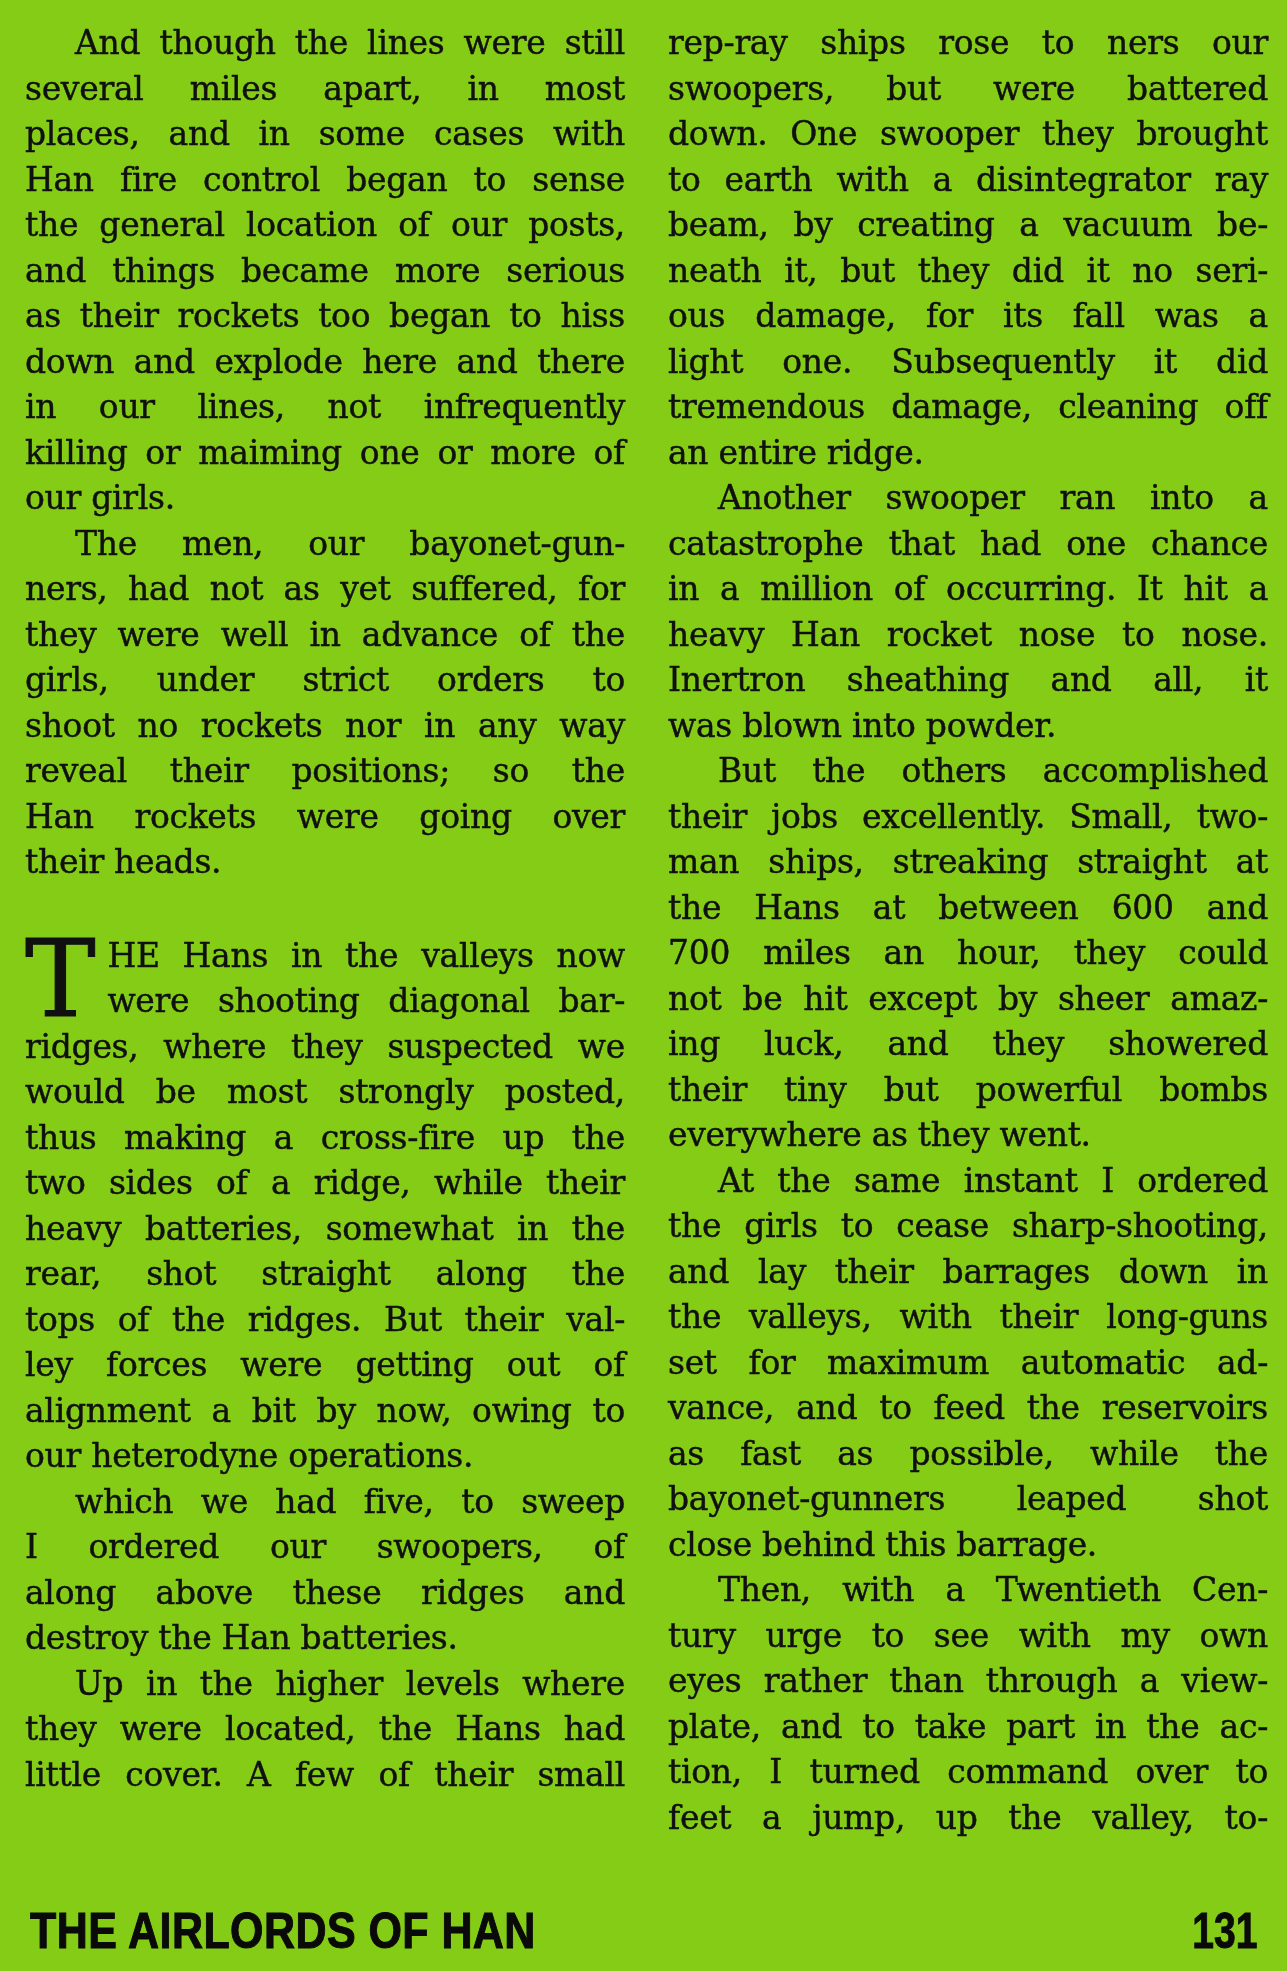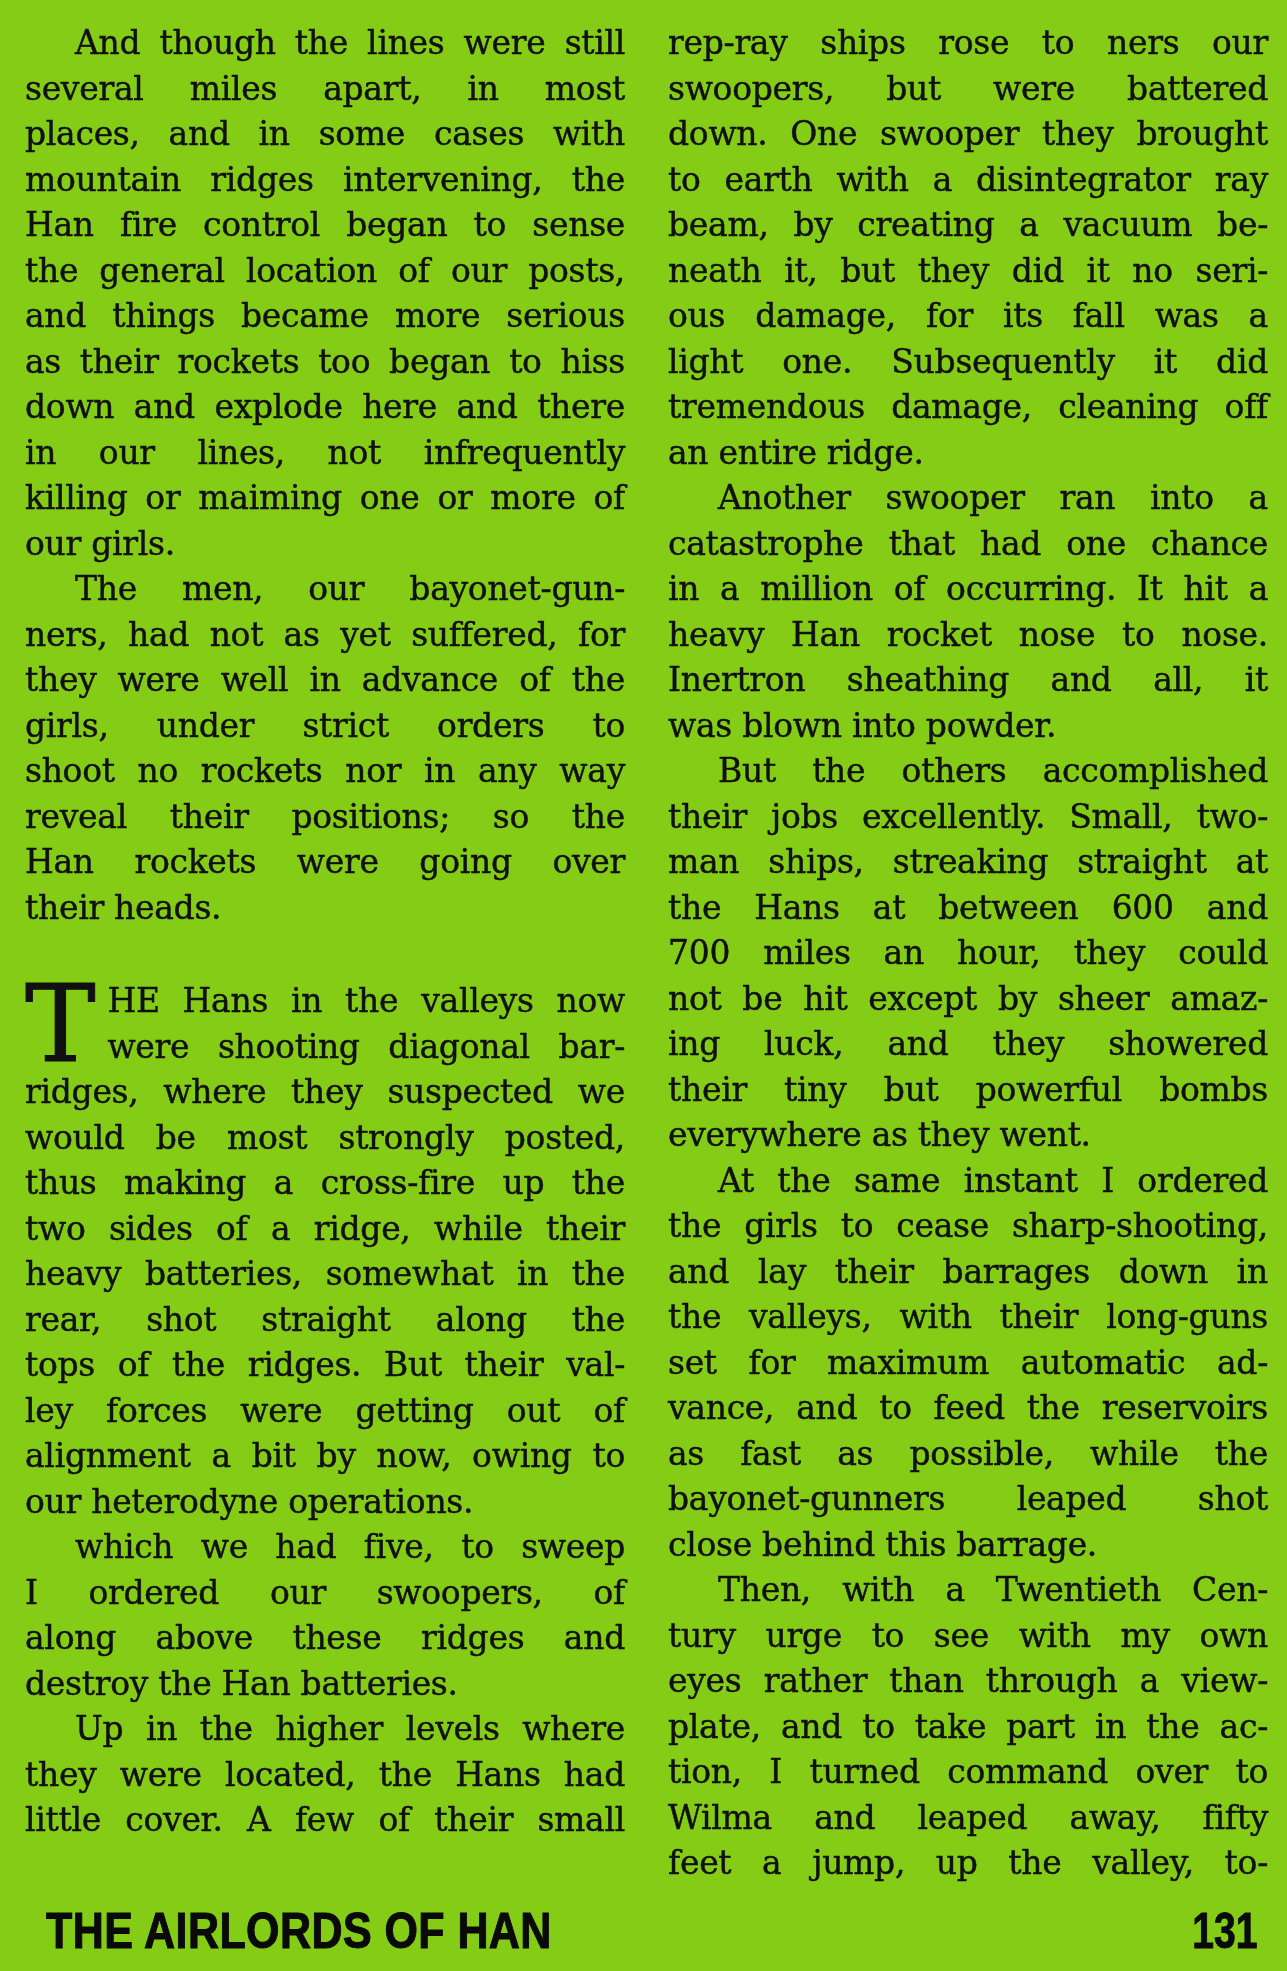--- a/index.html
+++ b/index.html
@@ -51,21 +51,20 @@
     left: 30px;
     right: 30px;
     top: 1902px;
     display: flex;
     justify-content: space-between;
     align-items: center;
     font-family: "Liberation Sans", sans-serif;
     font-weight: 700;
     font-size: 50px;
     color: #0a0a0a;
-    margin-left: 16px;
   }
   #footer .ftitle {
     display: inline-block;
     transform: scaleX(0.86);
     transform-origin: left center;
     letter-spacing: 0.5px;
     -webkit-text-stroke: 1px #0a0a0a;
   }
   #footer .fnum {
     display: inline-block;
@@ -77,21 +76,20 @@
 </head>
 <body>
 
 <div id="page">
 
   <div id="col-left" class="col">
       <div class="para indent">
         <div class="line">And though the lines were still</div>
         <div class="line">several miles apart, in most</div>
         <div class="line">places, and in some cases with</div>
-        <div class="line">mountain ridges intervening, the</div>
         <div class="line">Han fire control began to sense</div>
         <div class="line">the general location of our posts,</div>
         <div class="line">and things became more serious</div>
         <div class="line">as their rockets too began to hiss</div>
         <div class="line">down and explode here and there</div>
         <div class="line">in our lines, not infrequently</div>
         <div class="line">killing or maiming one or more of</div>
         <div class="line last">our girls.</div>
       </div>
       <div class="para indent">
@@ -174,21 +172,20 @@
         <div class="line">as fast as possible, while the</div>
         <div class="line">bayonet-gunners leaped shot</div>
         <div class="line last">close behind this barrage.</div>
       </div>
       <div class="para indent">
         <div class="line">Then, with a Twentieth Cen-</div>
         <div class="line">tury urge to see with my own</div>
         <div class="line">eyes rather than through a view-</div>
         <div class="line">plate, and to take part in the ac-</div>
         <div class="line">tion, I turned command over to</div>
-        <div class="line">Wilma and leaped away, fifty</div>
         <div class="line">feet a jump, up the valley, to-</div>
       </div>
     </div>
 
   <div id="footer">
     <span class="ftitle">THE AIRLORDS OF HAN</span>
     <span class="fnum">131</span>
   </div>
 
 </div>

